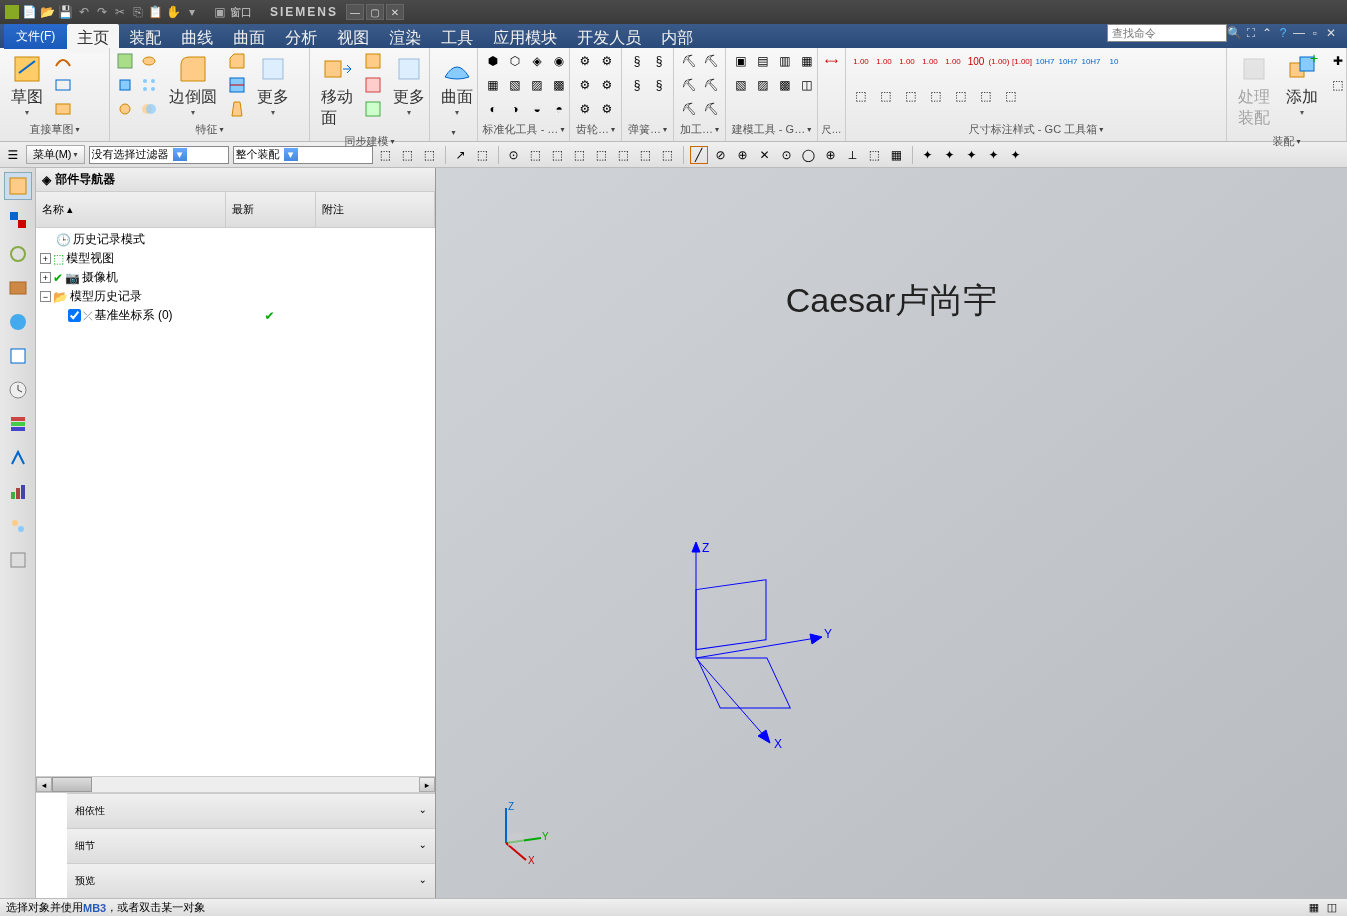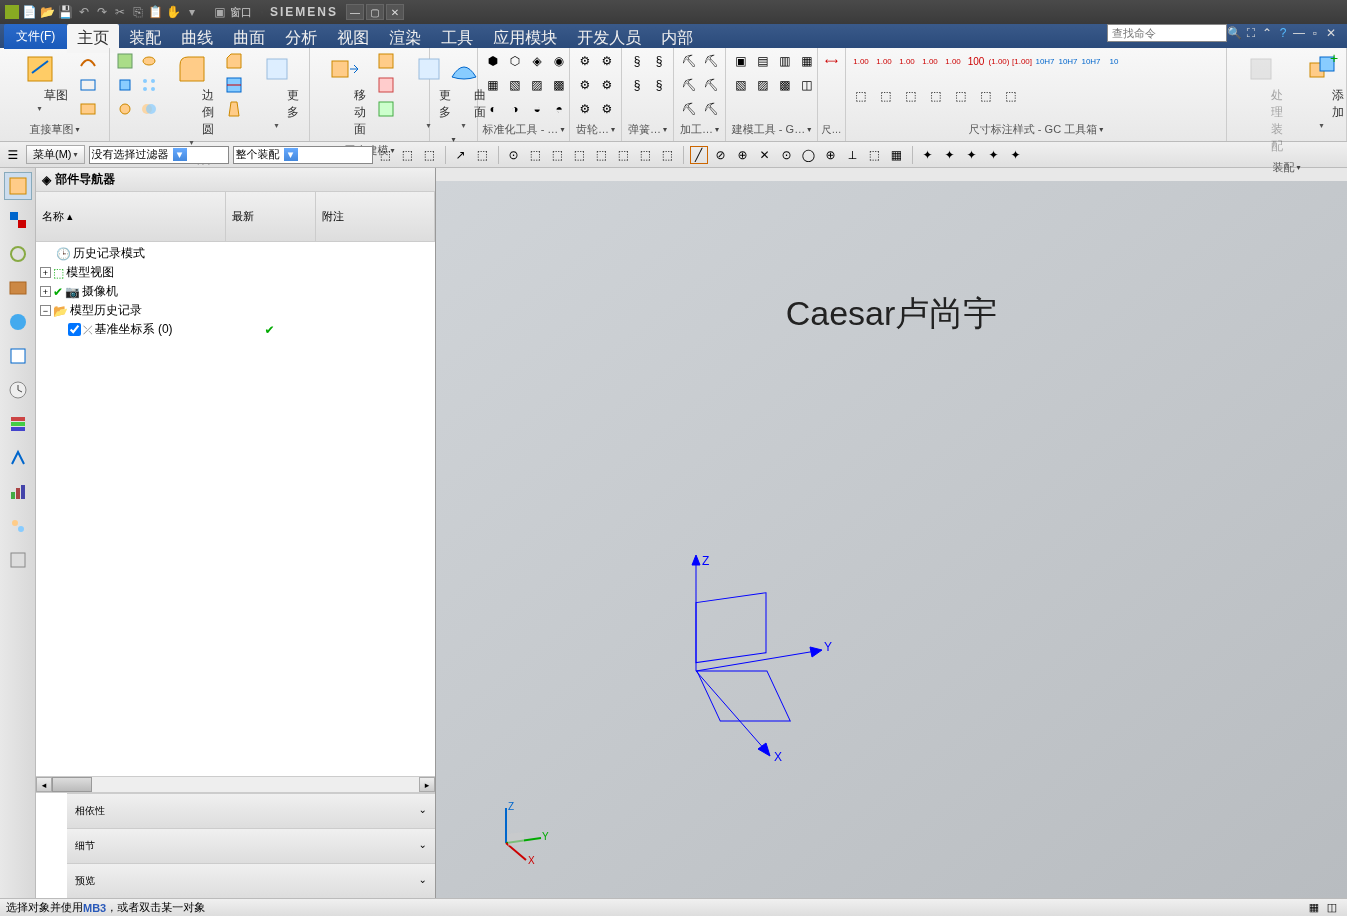--- a/index.html
+++ b/index.html
@@ -23,21 +23,21 @@
 .search-input { width: 120px; height: 18px; background: #fff; border: 1px solid #888; font-size: 11px; padding: 0 4px; color: #999; }
 .tab-right-icon { width: 16px; height: 16px; cursor: pointer; display: flex; align-items: center; justify-content: center; color: #ddd; }
 
 
 .ribbon { height: 94px; background: linear-gradient(#f8f8f8, #e8e8e8); border-bottom: 1px solid #bbb; display: flex; }
 .ribbon-group { border-right: 1px solid #ccc; padding: 2px 4px; display: flex; flex-direction: column; }
 .ribbon-group-body { flex: 1; display: flex; align-items: flex-start; gap: 2px; }
 .ribbon-group-label { text-align: center; font-size: 11px; color: #555; padding: 2px 0; display: flex; justify-content: center; align-items: center; gap: 2px; }
 .big-btn { display: flex; flex-direction: column; align-items: center; padding: 2px 6px; cursor: pointer; }
 .big-btn .icon { width: 32px; height: 32px; margin-bottom: 2px; }
-.big-btn .lbl { font-size: 12px; color: #333; margin-left: 33px; }
+.big-btn .lbl { font-size: 16px; color: #333; }
 .big-btn .arrow { font-size: 8px; color: #555; }
 .small-col { display: flex; flex-direction: column; gap: 2px; }
 .small-btn { width: 22px; height: 22px; display: flex; align-items: center; justify-content: center; cursor: pointer; }
 .icon-box { border: 1px solid transparent; border-radius: 2px; }
 
 
 .toolbar2 { height: 26px; background: linear-gradient(#f0f0f0, #e0e0e0); border-bottom: 1px solid #bbb; display: flex; align-items: center; padding: 0 4px; gap: 4px; }
 .menu-btn { border: 1px solid #aaa; background: linear-gradient(#fff,#ddd); padding: 1px 6px; font-size: 11px; cursor: pointer; display: flex; align-items: center; gap: 2px; }
 .combo { border: 1px solid #888; background: #fff; height: 18px; display: flex; align-items: center; padding: 0 2px; font-size: 11px; }
 .combo .arrow { background: linear-gradient(#6af,#48d); color: #fff; width: 14px; text-align: center; margin-left: 4px; cursor: pointer; }
@@ -46,32 +46,32 @@
 
 
 .main { display: flex; height: calc(916px - 24px - 24px - 94px - 26px - 18px); }
 .leftbar { width: 36px; background: linear-gradient(to right, #e8e8e8, #d8d8d8); border-right: 1px solid #bbb; display: flex; flex-direction: column; align-items: center; padding-top: 4px; gap: 6px; }
 .leftbar .lb-icon { width: 28px; height: 28px; cursor: pointer; display: flex; align-items: center; justify-content: center; border: 1px solid transparent; }
 .leftbar .lb-icon.active { border: 1px solid #8ab; background: #cde; }
 
 .navigator { width: 400px; background: #fff; border-right: 1px solid #999; display: flex; flex-direction: column; }
 .nav-header { background: linear-gradient(#f0f0f0,#e0e0e0); padding: 3px 6px; font-size: 12px; font-weight: bold; display: flex; align-items: center; gap: 4px; border-bottom: 1px solid #ccc; }
 .nav-cols { display: flex; background: linear-gradient(#f0f0f0,#ddd); border-bottom: 1px solid #ccc; font-size: 11px; }
-.nav-col { padding: 17px 6px; border-right: 1px solid #ccc; }
+.nav-col { padding: 10px 6px; border-right: 1px solid #ccc; }
 .nav-tree { flex: 1; overflow: auto; font-size: 12px; padding: 2px; }
 .tree-row { display: flex; align-items: center; padding: 1px 2px; gap: 2px; }
 .tree-indent { display: inline-block; }
 .expander { width: 11px; height: 11px; border: 1px solid #888; display: inline-flex; align-items: center; justify-content: center; font-size: 9px; cursor: pointer; background: #fff; }
 .nav-bottom { border-top: 1px solid #ccc; }
 .nav-section { background: linear-gradient(#f0f0f0,#ddd); padding: 10px 8px; font-size: 10px; border-top: 1px solid #ccc; display: flex; justify-content: space-between; cursor: pointer; margin-left: 31px; }
 .scrollbar-h { height: 16px; background: #eee; border-top: 1px solid #ccc; display: flex; }
 .scroll-thumb { background: linear-gradient(#ddd,#bbb); border: 1px solid #999; }
 .scroll-arrow { width: 16px; background: linear-gradient(#eee,#ccc); border: 1px solid #aaa; display: flex; align-items: center; justify-content: center; font-size: 9px; cursor: pointer; }
 
-.viewport { flex: 1; background: linear-gradient(to bottom right, #d0d4d8, #b8bcc0); position: relative; margin-top: 13px; }
+.viewport { flex: 1; background: linear-gradient(to bottom right, #d0d4d8, #b8bcc0); position: relative; }
 .watermark { position: absolute; top: 110px; left: 50%; transform: translateX(-50%); font-size: 34px; color: #222; }
 
 
 .statusbar { height: 18px; background: linear-gradient(#f0f0f0,#ddd); border-top: 1px solid #bbb; font-size: 11px; padding: 1px 6px; display: flex; align-items: center; }
 .statusbar .hl { color: #2a5aba; font-weight: bold; }
 
 
 svg { display: block; }
 .chev { font-size: 8px; color: #444; }
 </style>

